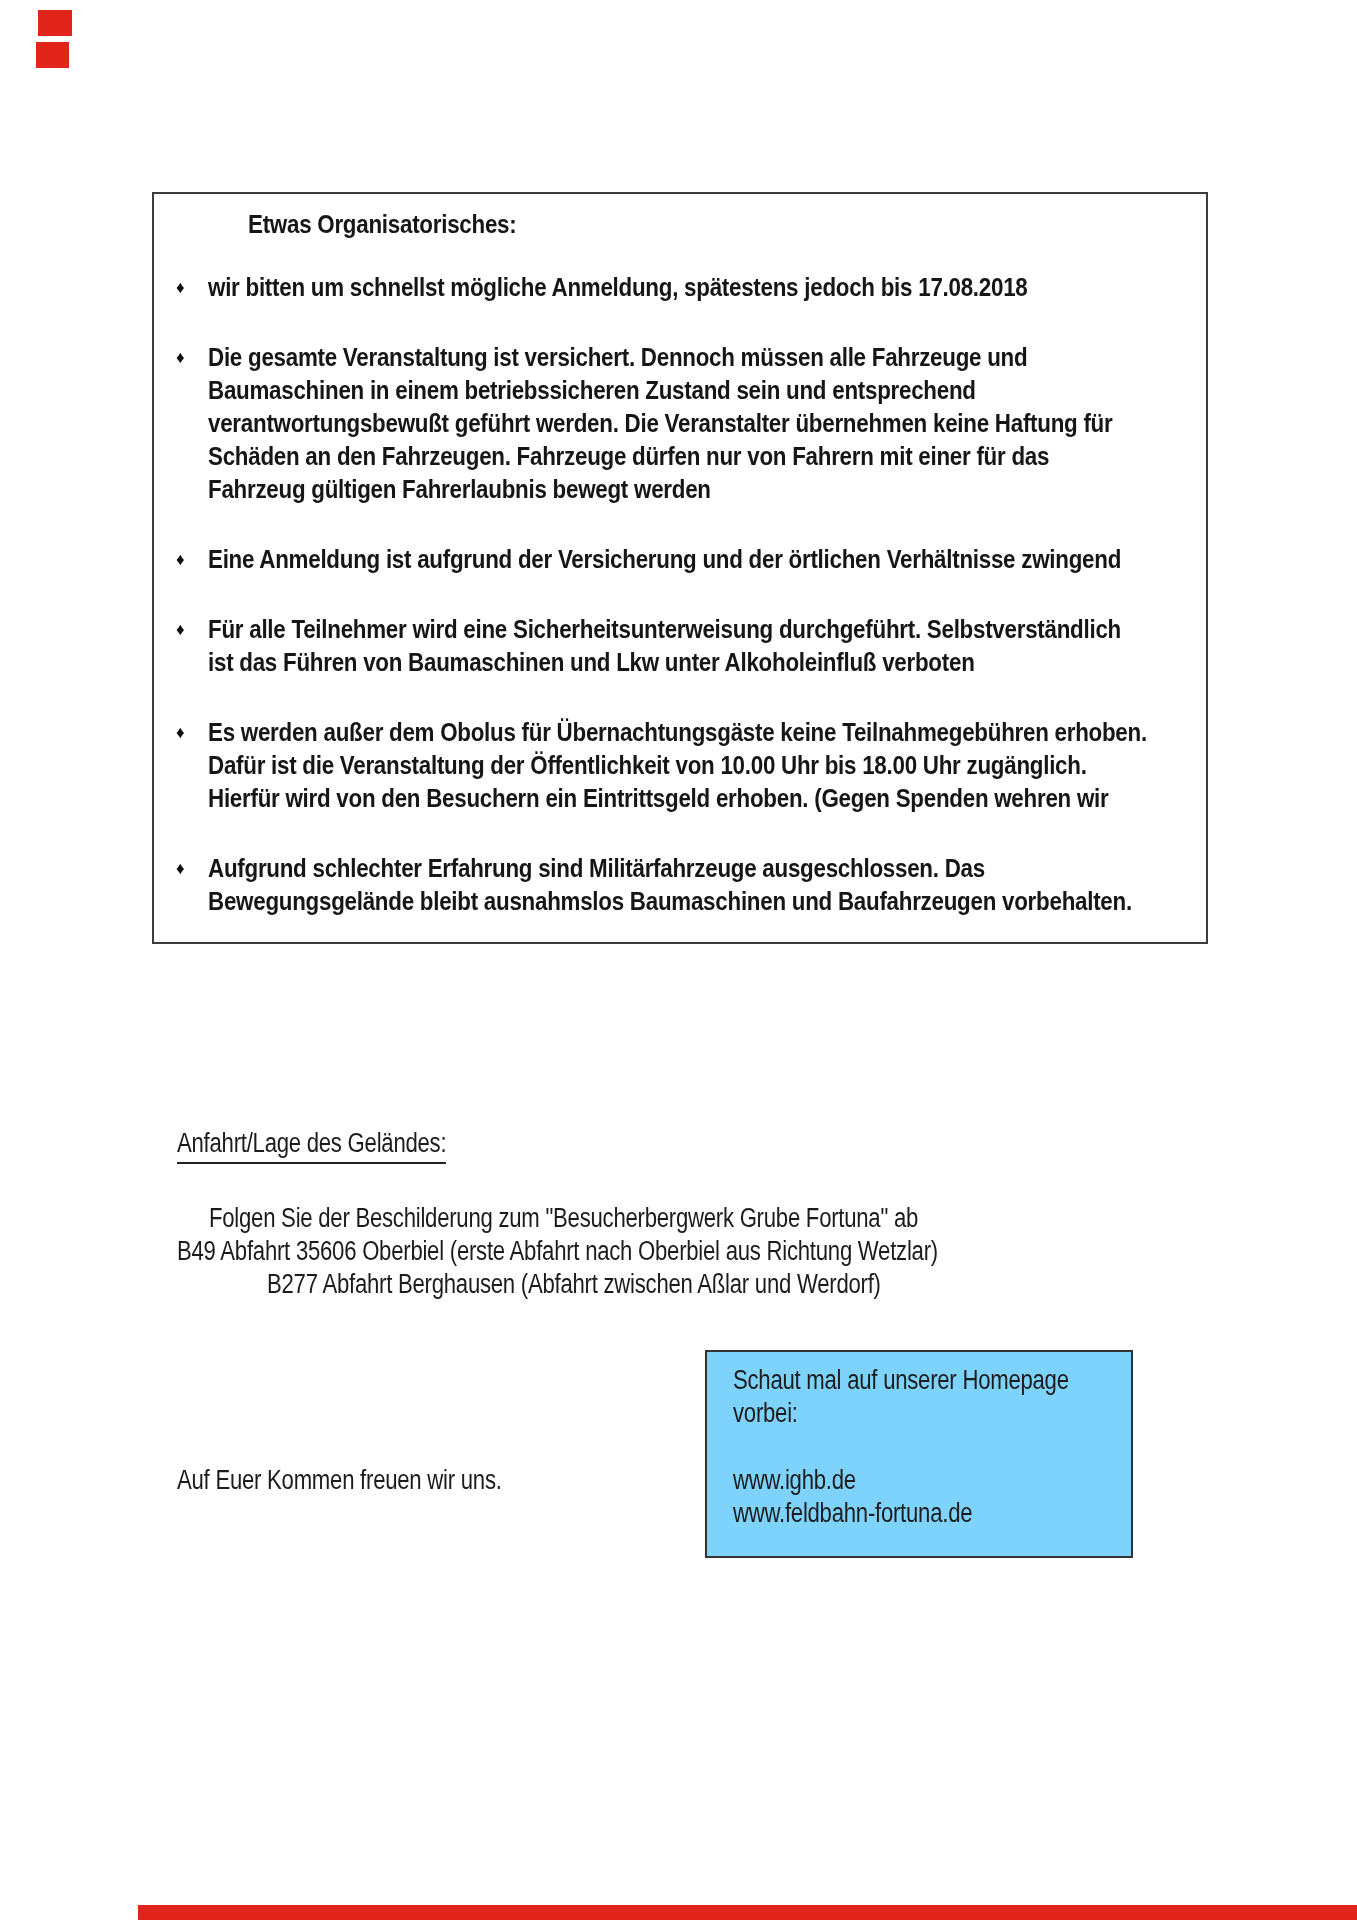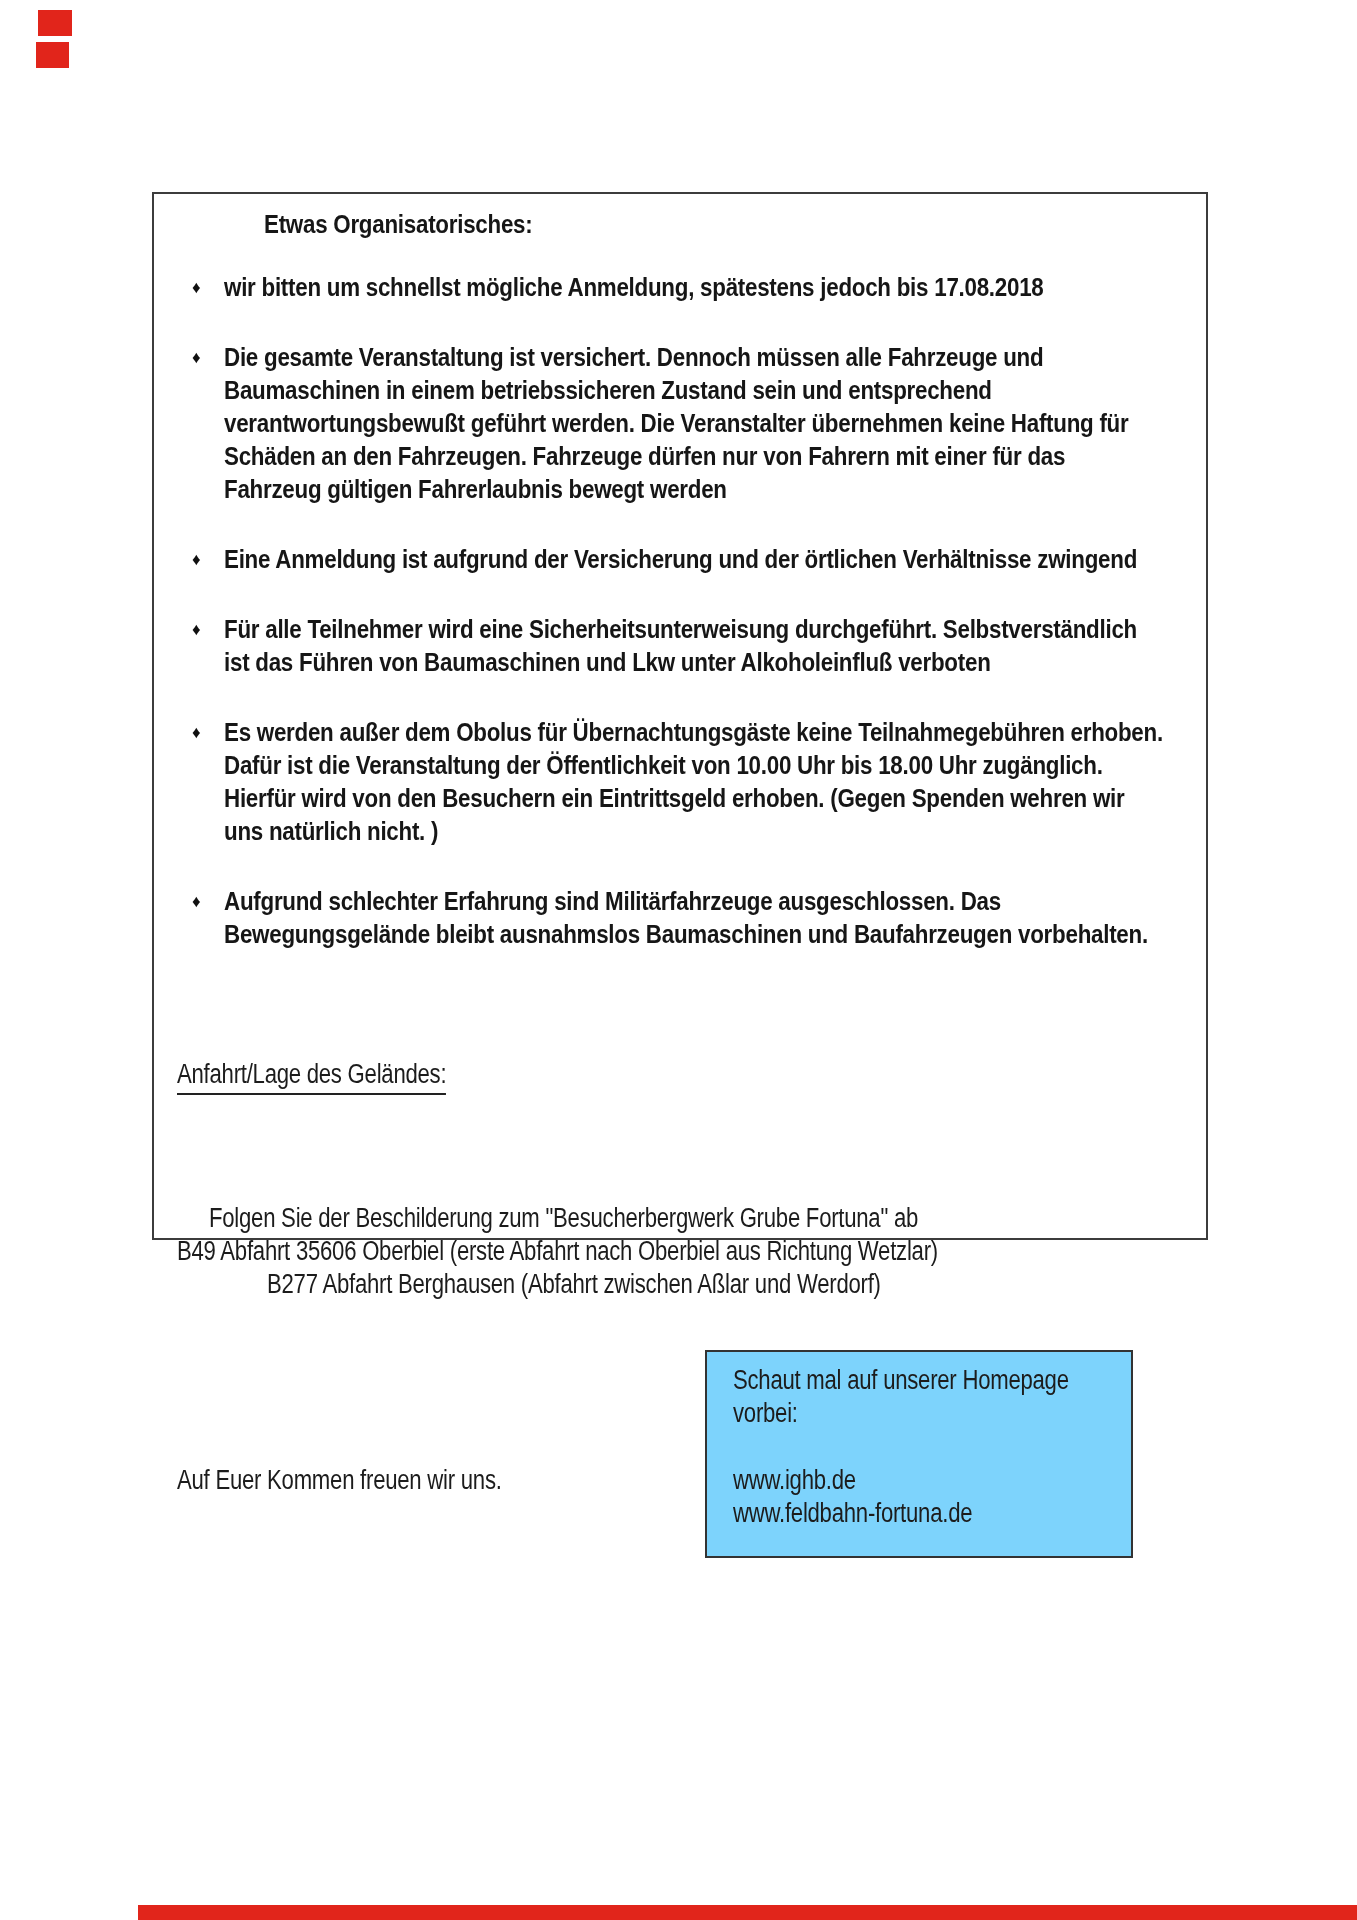--- a/index.html
+++ b/index.html
@@ -14,24 +14,24 @@
   
   .red-mark { position: absolute; background: #e1251b; }
   .red-top-1 { left: 38px; top: 10px; width: 34px; height: 26px; }
   .red-top-2 { left: 36px; top: 42px; width: 33px; height: 26px; }
   .red-bottom { left: 138px; right: 0; bottom: 0; height: 15px; }
 
   
   .org-box {
     position: absolute;
     left: 152px; top: 192px;
-    width: 1056px; height: 1048px;
+    width: 1056px; height: 752px;
     border: 2px solid #3c3c3c;
     box-sizing: border-box;
-    padding: 10px 28px 0 38px;
+    padding: 10px 28px 0 22px;
     overflow: hidden;
     background: #ffffff;
   }
   .org-title { margin: 4px 0 30px 72px; line-height: 33px; height: 33px; white-space: nowrap; }
   .bullet { display: flex; margin-bottom: 37px; }
   .bullet-marker { width: 32px; flex: none; font-size: 17px; line-height: 33px; color: #101010; }
   .bullet-text { flex: 1; min-width: 0; }
   .ln { line-height: 33px; height: 33px; white-space: nowrap; }
 
   
@@ -39,21 +39,21 @@
     display: inline-block;
     transform: scaleX(0.86);
     transform-origin: 0 50%;
     white-space: nowrap;
     letter-spacing: -0.3px;
   }
   .bold-text .cx, .org-title .cx { font-weight: 700; font-size: 26px; }
   .reg .cx { font-weight: 400; font-size: 27px; transform: scaleX(0.82); color: #1c1c1c; }
 
   
-  .anfahrt-heading { position: absolute; left: 177px; top: 1058px; line-height: 33px; white-space: nowrap; }
+  .anfahrt-heading { position: absolute; left: 177px; top: 1127px; line-height: 33px; white-space: nowrap; }
   .anfahrt-heading .cx { border-bottom: 2px solid #222; padding-bottom: 2px; }
   .directions { position: absolute; left: 177px; top: 1202px; text-align: center; }
   .closing { position: absolute; left: 177px; top: 1464px; line-height: 33px; white-space: nowrap; }
 
   .homepage-box {
     position: absolute;
     left: 705px; top: 1350px;
     width: 428px; height: 208px;
     border: 2px solid #333;
     box-sizing: border-box;
@@ -105,21 +105,20 @@
       <div class="ln"><span class="cx">ist das Führen von Baumaschinen und Lkw unter Alkoholeinfluß verboten</span></div>
     </div>
   </div>
 
   <div class="bullet">
     <div class="bullet-marker">♦</div>
     <div class="bullet-text">
       <div class="ln"><span class="cx">Es werden außer dem Obolus für Übernachtungsgäste keine Teilnahmegebühren erhoben.</span></div>
       <div class="ln"><span class="cx">Dafür ist die Veranstaltung der Öffentlichkeit von 10.00 Uhr bis 18.00 Uhr zugänglich.</span></div>
       <div class="ln"><span class="cx">Hierfür wird von den Besuchern ein Eintrittsgeld erhoben. (Gegen Spenden wehren wir</span></div>
-      <div class="ln"><span class="cx">uns natürlich nicht. )</span></div>
     </div>
   </div>
 
   <div class="bullet">
     <div class="bullet-marker">♦</div>
     <div class="bullet-text">
       <div class="ln"><span class="cx">Aufgrund schlechter Erfahrung sind Militärfahrzeuge ausgeschlossen. Das</span></div>
       <div class="ln"><span class="cx">Bewegungsgelände bleibt ausnahmslos Baumaschinen und Baufahrzeugen vorbehalten.</span></div>
     </div>
   </div>

